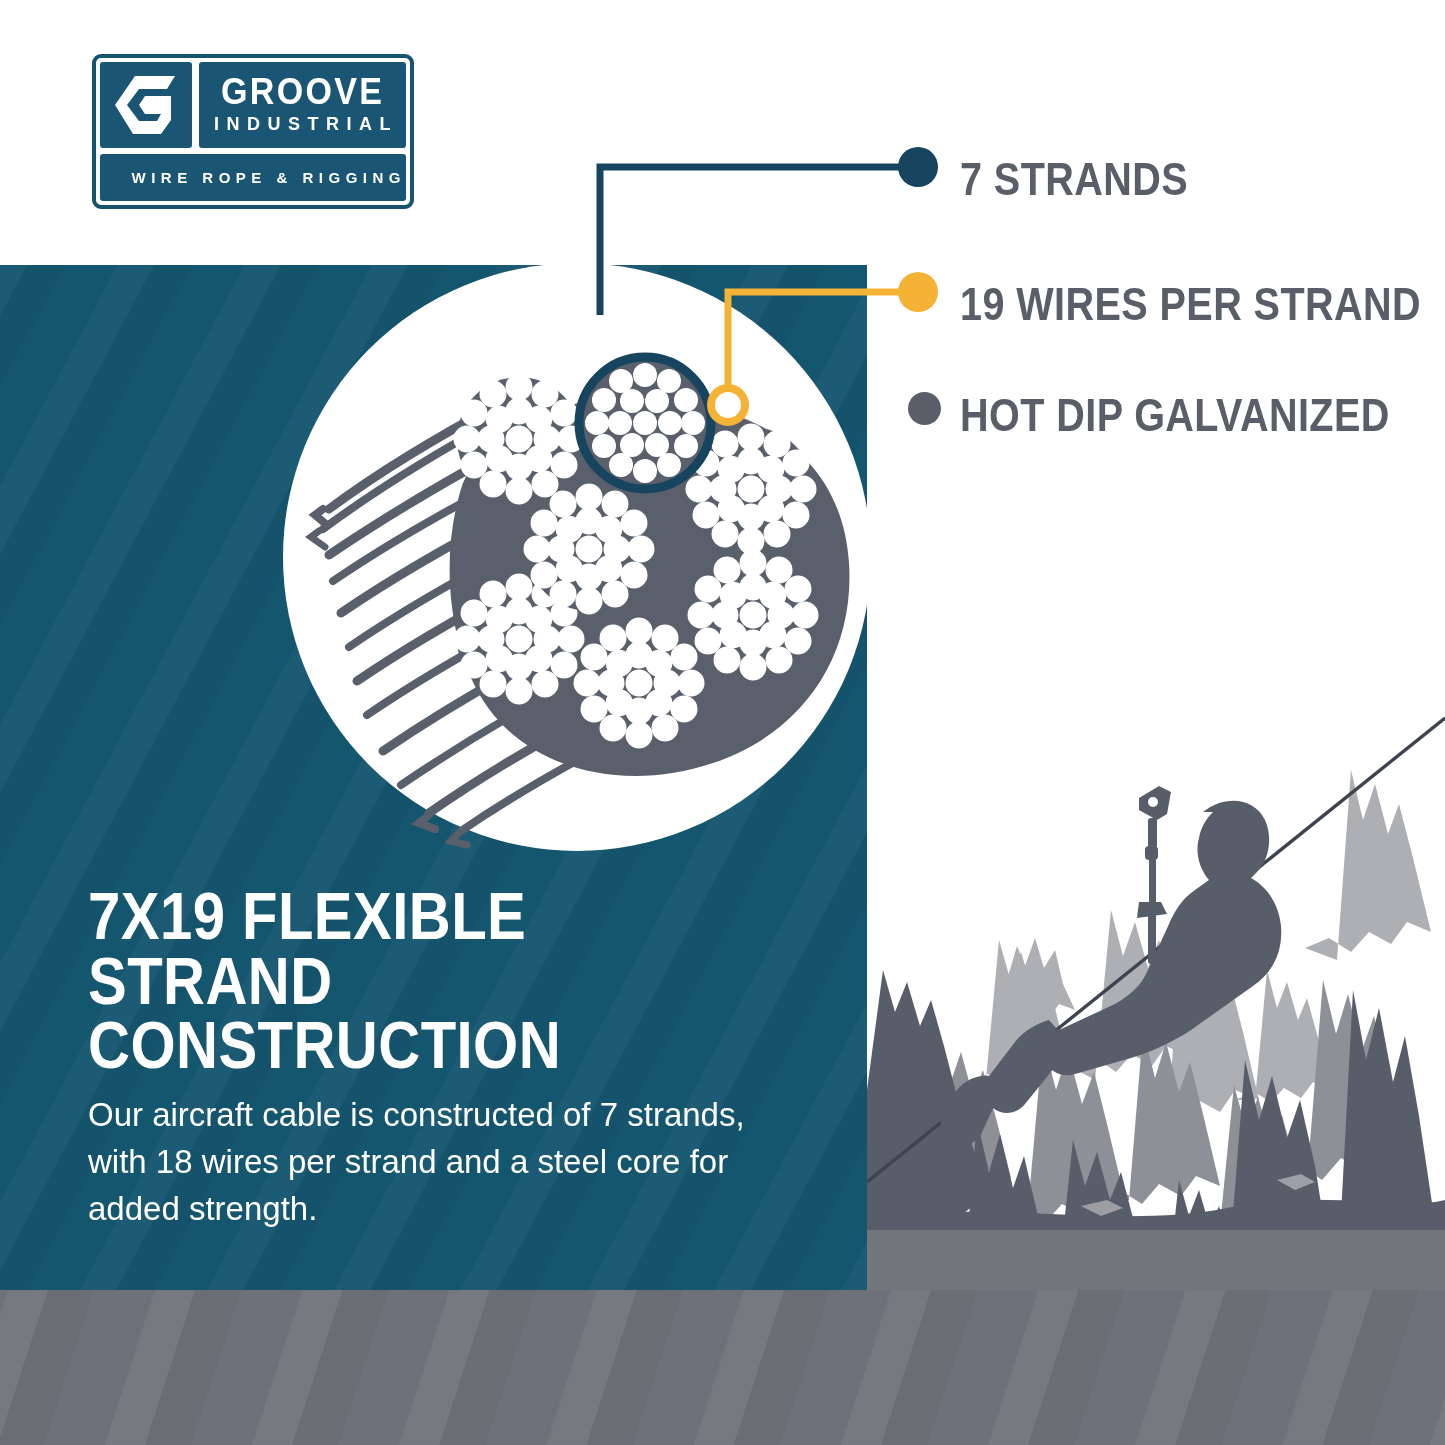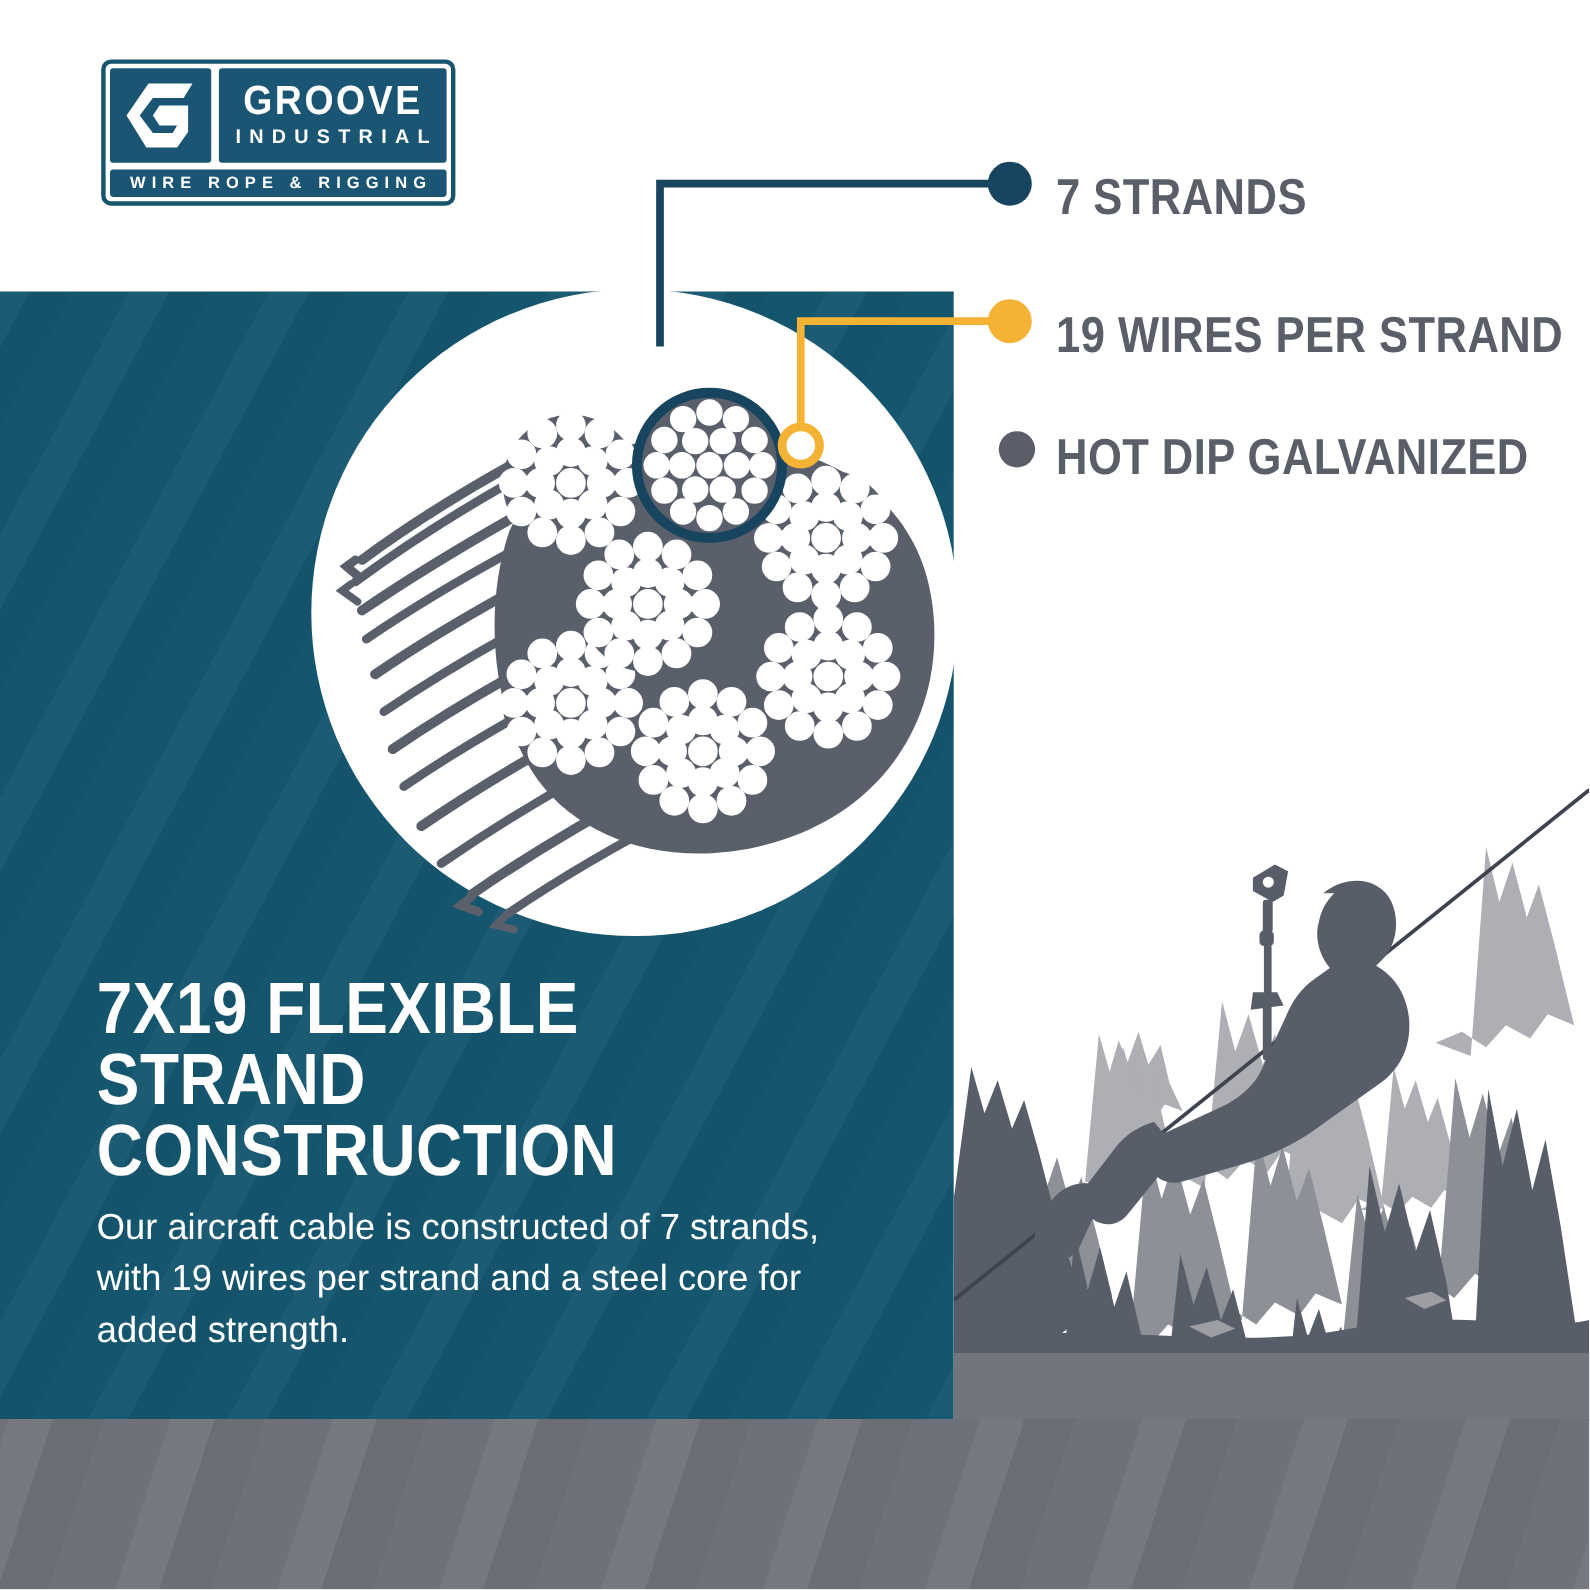--- a/index.html
+++ b/index.html
@@ -1,36 +1,36 @@
 <!DOCTYPE html>
 <html><head>
 <meta charset="utf-8">
 <style>
   html,body{margin:0;padding:0;}
   body{width:1445px;height:1445px;background:#ffffff;overflow:hidden;
        font-family:"Liberation Sans",sans-serif;}
   #stage{position:relative;width:1445px;height:1445px;overflow:hidden;background:#fff;}
 
   
-  #logo{position:absolute;left:92px;top:54px;width:322px;height:133px;}
+  #logo{position:absolute;left:92px;top:54px;width:322px;height:155px;}
   .logo-frame{position:absolute;inset:0;border:4px solid #16546E;border-radius:9px;
               background:#fff;box-sizing:border-box;}
   .logo-inner{position:absolute;left:8px;top:8px;right:8px;bottom:8px;
               display:flex;flex-direction:column;}
   .logo-top{flex:0 0 86px;display:flex;gap:7px;}
   .logo-mark{flex:0 0 92px;background:#1A5573;border-radius:3px;
              display:flex;align-items:center;justify-content:center;}
   .logo-word{flex:1;background:#1A5573;border-radius:3px;
              display:flex;flex-direction:column;align-items:center;justify-content:center;}
   .logo-word .g1{color:#fff;font-weight:700;font-size:37px;letter-spacing:2.5px;
                  line-height:0.95;transform:scaleX(0.92);}
   .logo-word .g2{color:#fff;font-weight:700;font-size:18px;letter-spacing:7.5px;
                  line-height:1.2;margin-top:5px;margin-left:7px;}
   .logo-bot{flex:1;margin-top:6px;background:#1A5573;border-radius:3px;
-            display:flex;align-items:center;justify-content:center;}
+            display:flex;align-items:center;justify-content:flex-end;}
   .logo-bot span{color:#fff;font-weight:700;font-size:15px;letter-spacing:5.5px;
                  margin-left:5px;}
 
   
   #bluepanel{position:absolute;left:0;top:265px;width:867px;height:1025px;
              background:#15566F;overflow:hidden;}
   #bluepanel .waves{position:absolute;inset:-40px;
     background:repeating-linear-gradient(118deg,
       rgba(255,255,255,0.000) 0px, rgba(255,255,255,0.000) 46px,
       rgba(255,255,255,0.030) 46px, rgba(255,255,255,0.030) 78px,
@@ -224,21 +224,21 @@
   <div class="dot-plain"></div>
 
   <div class="callout" id="co0">7 STRANDS</div>
   <div class="callout" id="co1">19 WIRES PER STRAND</div>
   <div class="callout" id="co2">HOT DIP GALVANIZED</div>
 
   <div id="headline">
     <div>7X19 FLEXIBLE</div>
     <div>STRAND CONSTRUCTION</div>
   </div>
-  <div id="bodytext">Our aircraft cable is constructed of 7 strands, with 19 wires per strand and a steel core for added strength.</div>
+  <div id="bodytext">Our aircraft cable is constructed of 7 strands, with 18 wires per strand and a steel core for added strength.</div>
 
   <div id="scene">
     <svg width="578" height="630" viewBox="0 0 578 630" aria-hidden="true">
       <rect width="578" height="630" fill="#ffffff"></rect>
 
       <g fill="#ADAFB4">
         <path d="M140 320 l10-34 8 20 10-28 9 30 11-18 8 34 12 26 -16-6 -10 14 -14-8 -12 12 -14-10 -16 6 z"></path>
         <path d="M118 430 l14-150 12 42 10-30 12 40 12-26 11 46 14 58 -20-8 -12 18 -18-10 -14 16 -18-12 -20 8 z"></path>
         <path d="M228 420 l16-170 12 46 12-34 13 46 11-28 13 50 16 66 -22-10 -14 20 -20-12 -16 18 -20-14 -23 10 z"></path>
         <path d="M300 470 l14-190 11 50 12-36 13 50 11-30 14 54 17 72 -24-10 -15 22 -22-12 -17 20 -22-14 -24 10 z"></path>

